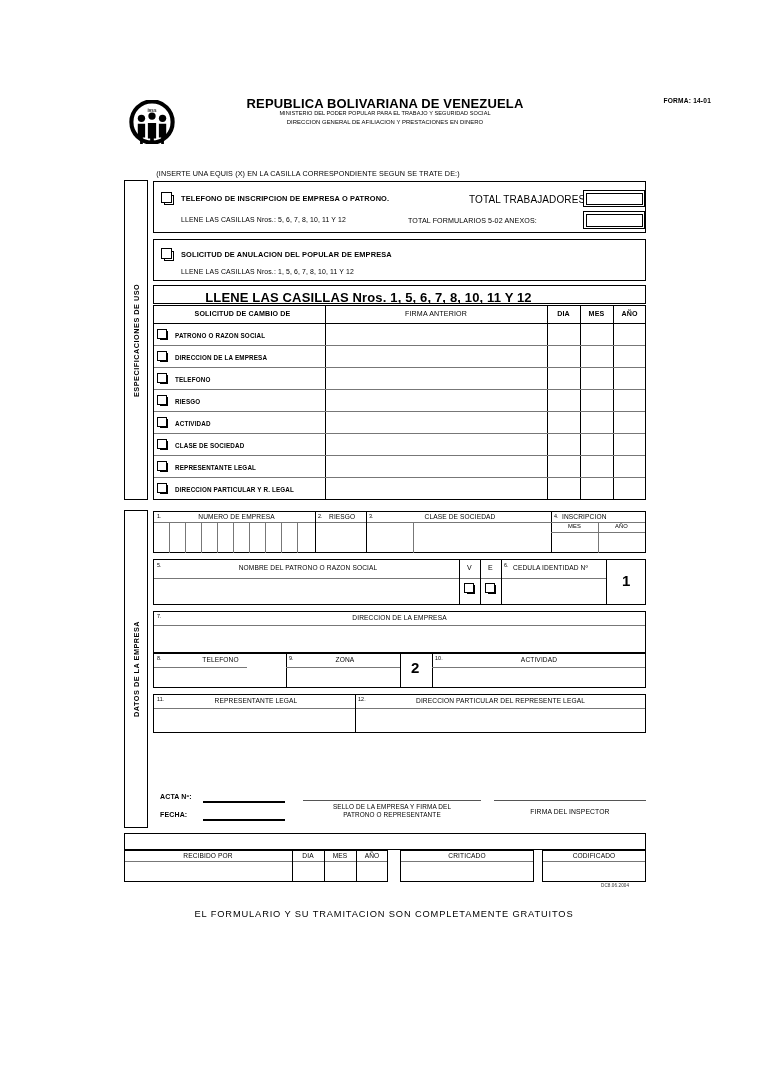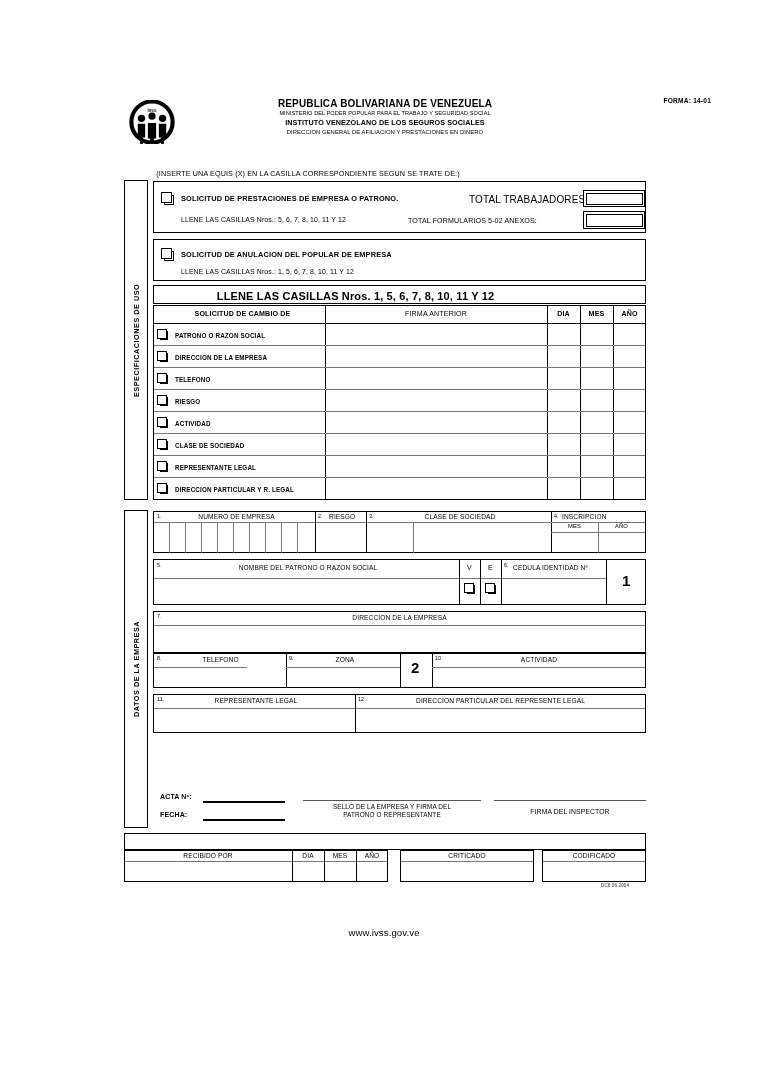--- a/index.html
+++ b/index.html
@@ -6,21 +6,21 @@
   html, body {
     width: 768px; height: 1087px;
     background: #ffffff;
     font-family: "Liberation Sans", sans-serif;
     color: #000000;
     overflow: hidden;
   }
   .page { position: relative; width: 768px; height: 1087px; background:#fff; }
   .logo { position:absolute; left:129px; top:100px; width:46px; height:44px; }
   .head-text { position:absolute; left:175px; top:99px; width:420px; text-align:center; }
-  .ht1 { font-size:10px; font-weight:bold; letter-spacing:0.15px; line-height:10px; }
+  .ht1 { font-size:13px; font-weight:bold; letter-spacing:0.15px; line-height:10px; }
   .ht2 { font-size:5.6px; letter-spacing:0.05px; line-height:8.5px; }
   .ht3 { font-size:7.2px; font-weight:bold; letter-spacing:0.1px; line-height:10px; }
   .ht4 { font-size:5.9px; letter-spacing:0.05px; line-height:9px; }
   .forma { position:absolute; right:57px; top:97px; font-size:6.6px; font-weight:bold; letter-spacing:0.2px; }
 
   .title { position:absolute; left:0; top:147px; width:768px; text-align:center;
            font-size:17px; letter-spacing:1.9px; font-weight:normal; }
   .subtitle { position:absolute; left:0; top:169px; width:616px; text-align:center;
               font-size:7.2px; letter-spacing:0.12px; }
 
@@ -82,36 +82,35 @@
       <circle cx="73" cy="40" r="8" fill="#000"></circle>
       <path d="M19 52 h16 v30 h-5 v14 h-6 v-14 h-5 z" fill="#000"></path>
       <path d="M65 52 h16 v30 h-5 v14 h-6 v-14 h-5 z" fill="#000"></path>
       <path d="M41 50 h18 v34 h-5 v14 h-8 v-14 h-5 z" fill="#000"></path>
     </svg>
   </div>
 
   <div class="head-text">
     <div class="ht1">REPUBLICA BOLIVARIANA DE VENEZUELA</div>
     <div class="ht2">MINISTERIO DEL PODER POPULAR PARA EL TRABAJO Y SEGURIDAD SOCIAL</div>
-    <div class="ht3">INSTITUTO VENEZOLANO DE LOS SEGUROS SOCIALES</div>
     <div class="ht4">DIRECCION GENERAL DE AFILIACION Y PRESTACIONES EN DINERO</div>
   </div>
   <div class="forma">FORMA: 14-01</div>
 
   <div class="subtitle">(INSERTE UNA EQUIS (X) EN LA CASILLA CORRESPONDIENTE SEGUN SE TRATE DE:)</div>
 
   <div class="bracket" style="left:124px; top:180px; width:24px; height:320px;"></div>
   <div class="vlabel" style="left:124px; top:180px; width:24px; height:320px;">ESPECIFICACIONES DE USO</div>
 
   <div class="bx2" style="left:153px; top:181px; width:493px; height:52px;"></div>
   <div class="chk" style="left:161px; top:192px;">
       <span class="i"></span>
       <span class="o"></span>
     </div>
-  <div class="lblb" style="left:181px; top:194px; font-size:7.4px;">SOLICITUD DE PRESTACIONES DE EMPRESA O PATRONO.</div>
+  <div class="lblb" style="left:181px; top:194px; font-size:7.4px;">TELEFONO DE INSCRIPCION DE EMPRESA O PATRONO.</div>
   <div class="lbl" style="left:181px; top:216px; font-size:6.9px;">LLENE LAS CASILLAS Nros.: 5, 6, 7, 8, 10, 11 Y 12</div>
 
   <div class="lbl" style="left:469px; top:194px; font-size:10px;">TOTAL TRABAJADORES:</div>
   <div class="entry" style="left:583px; top:190px; width:62px; height:17px;">
     <span class="inner"></span>
   </div>
 
   <div class="lbl" style="left:408px; top:217px; font-size:7.1px;">TOTAL FORMULARIOS 5-02 ANEXOS:</div>
   <div class="entry" style="left:583px; top:211px; width:62px; height:18px;">
     <span class="inner"></span>
@@ -119,21 +118,21 @@
 
   <div class="bx2" style="left:153px; top:239px; width:493px; height:42px;"></div>
   <div class="chk" style="left:161px; top:248px;">
       <span class="i"></span>
       <span class="o"></span>
     </div>
   <div class="lblb" style="left:181px; top:250px; font-size:7.4px;">SOLICITUD DE ANULACION DEL POPULAR DE EMPRESA</div>
   <div class="lbl" style="left:181px; top:268px; font-size:6.9px;">LLENE LAS CASILLAS Nros.: 1, 5, 6, 7, 8, 10, 11 Y 12</div>
 
   <div class="bx2" style="left:153px; top:285px; width:493px; height:19px;"></div>
-  <div class="lblb ctr" style="left:140px; top:290px; width:431px; font-size:11px;">LLENE LAS CASILLAS Nros. 1, 5, 6, 7, 8, 10, 11 Y 12</div>
+  <div class="lblb ctr" style="left:153px; top:290px; width:431px; font-size:13px;">LLENE LAS CASILLAS Nros. 1, 5, 6, 7, 8, 10, 11 Y 12</div>
 
   <div class="bx2" style="left:153px; top:305px; width:493px; height:195px;"></div>
 
   <div class="hline" style="left:154px; top:323px; width:491px;"></div>
   <div class="lblb ctr" style="left:160px; top:310px; width:165px; font-size:7.1px;">SOLICITUD DE CAMBIO DE</div>
   <div class="lblb ctr" style="left:325px; top:310px; width:222px; font-size:7.1px; font-weight:normal;">FIRMA ANTERIOR</div>
   <div class="lblb ctr" style="left:547px; top:310px; width:33px; font-size:7.1px;">DIA</div>
   <div class="lblb ctr" style="left:580px; top:310px; width:33px; font-size:7.1px;">MES</div>
   <div class="lblb ctr" style="left:613px; top:310px; width:33px; font-size:7.1px;">AÑO</div>
 
@@ -320,15 +319,15 @@
   <div class="bx" style="left:400px; top:850px; width:134px; height:32px;"></div>
   <div class="hline-t" style="left:401px; top:861px; width:132px;"></div>
   <div class="lbl ctr" style="left:400px; top:852px; width:134px; font-size:6.6px;">CRITICADO</div>
 
   <div class="bx" style="left:542px; top:850px; width:104px; height:32px;"></div>
   <div class="hline-t" style="left:543px; top:861px; width:102px;"></div>
   <div class="lbl ctr" style="left:542px; top:852px; width:104px; font-size:6.6px;">CODIFICADO</div>
 
   <div class="doccode" style="left:601px; top:883px;">DC8.06.2004</div>
 
-  <div class="footer-l3" style="top:927px;">www.ivss.gov.ve</div>
+  <div class="footer-l2" style="top:909px;">EL FORMULARIO Y SU TRAMITACION SON COMPLETAMENTE GRATUITOS</div>
 
 </div>
 
 </body></html>

